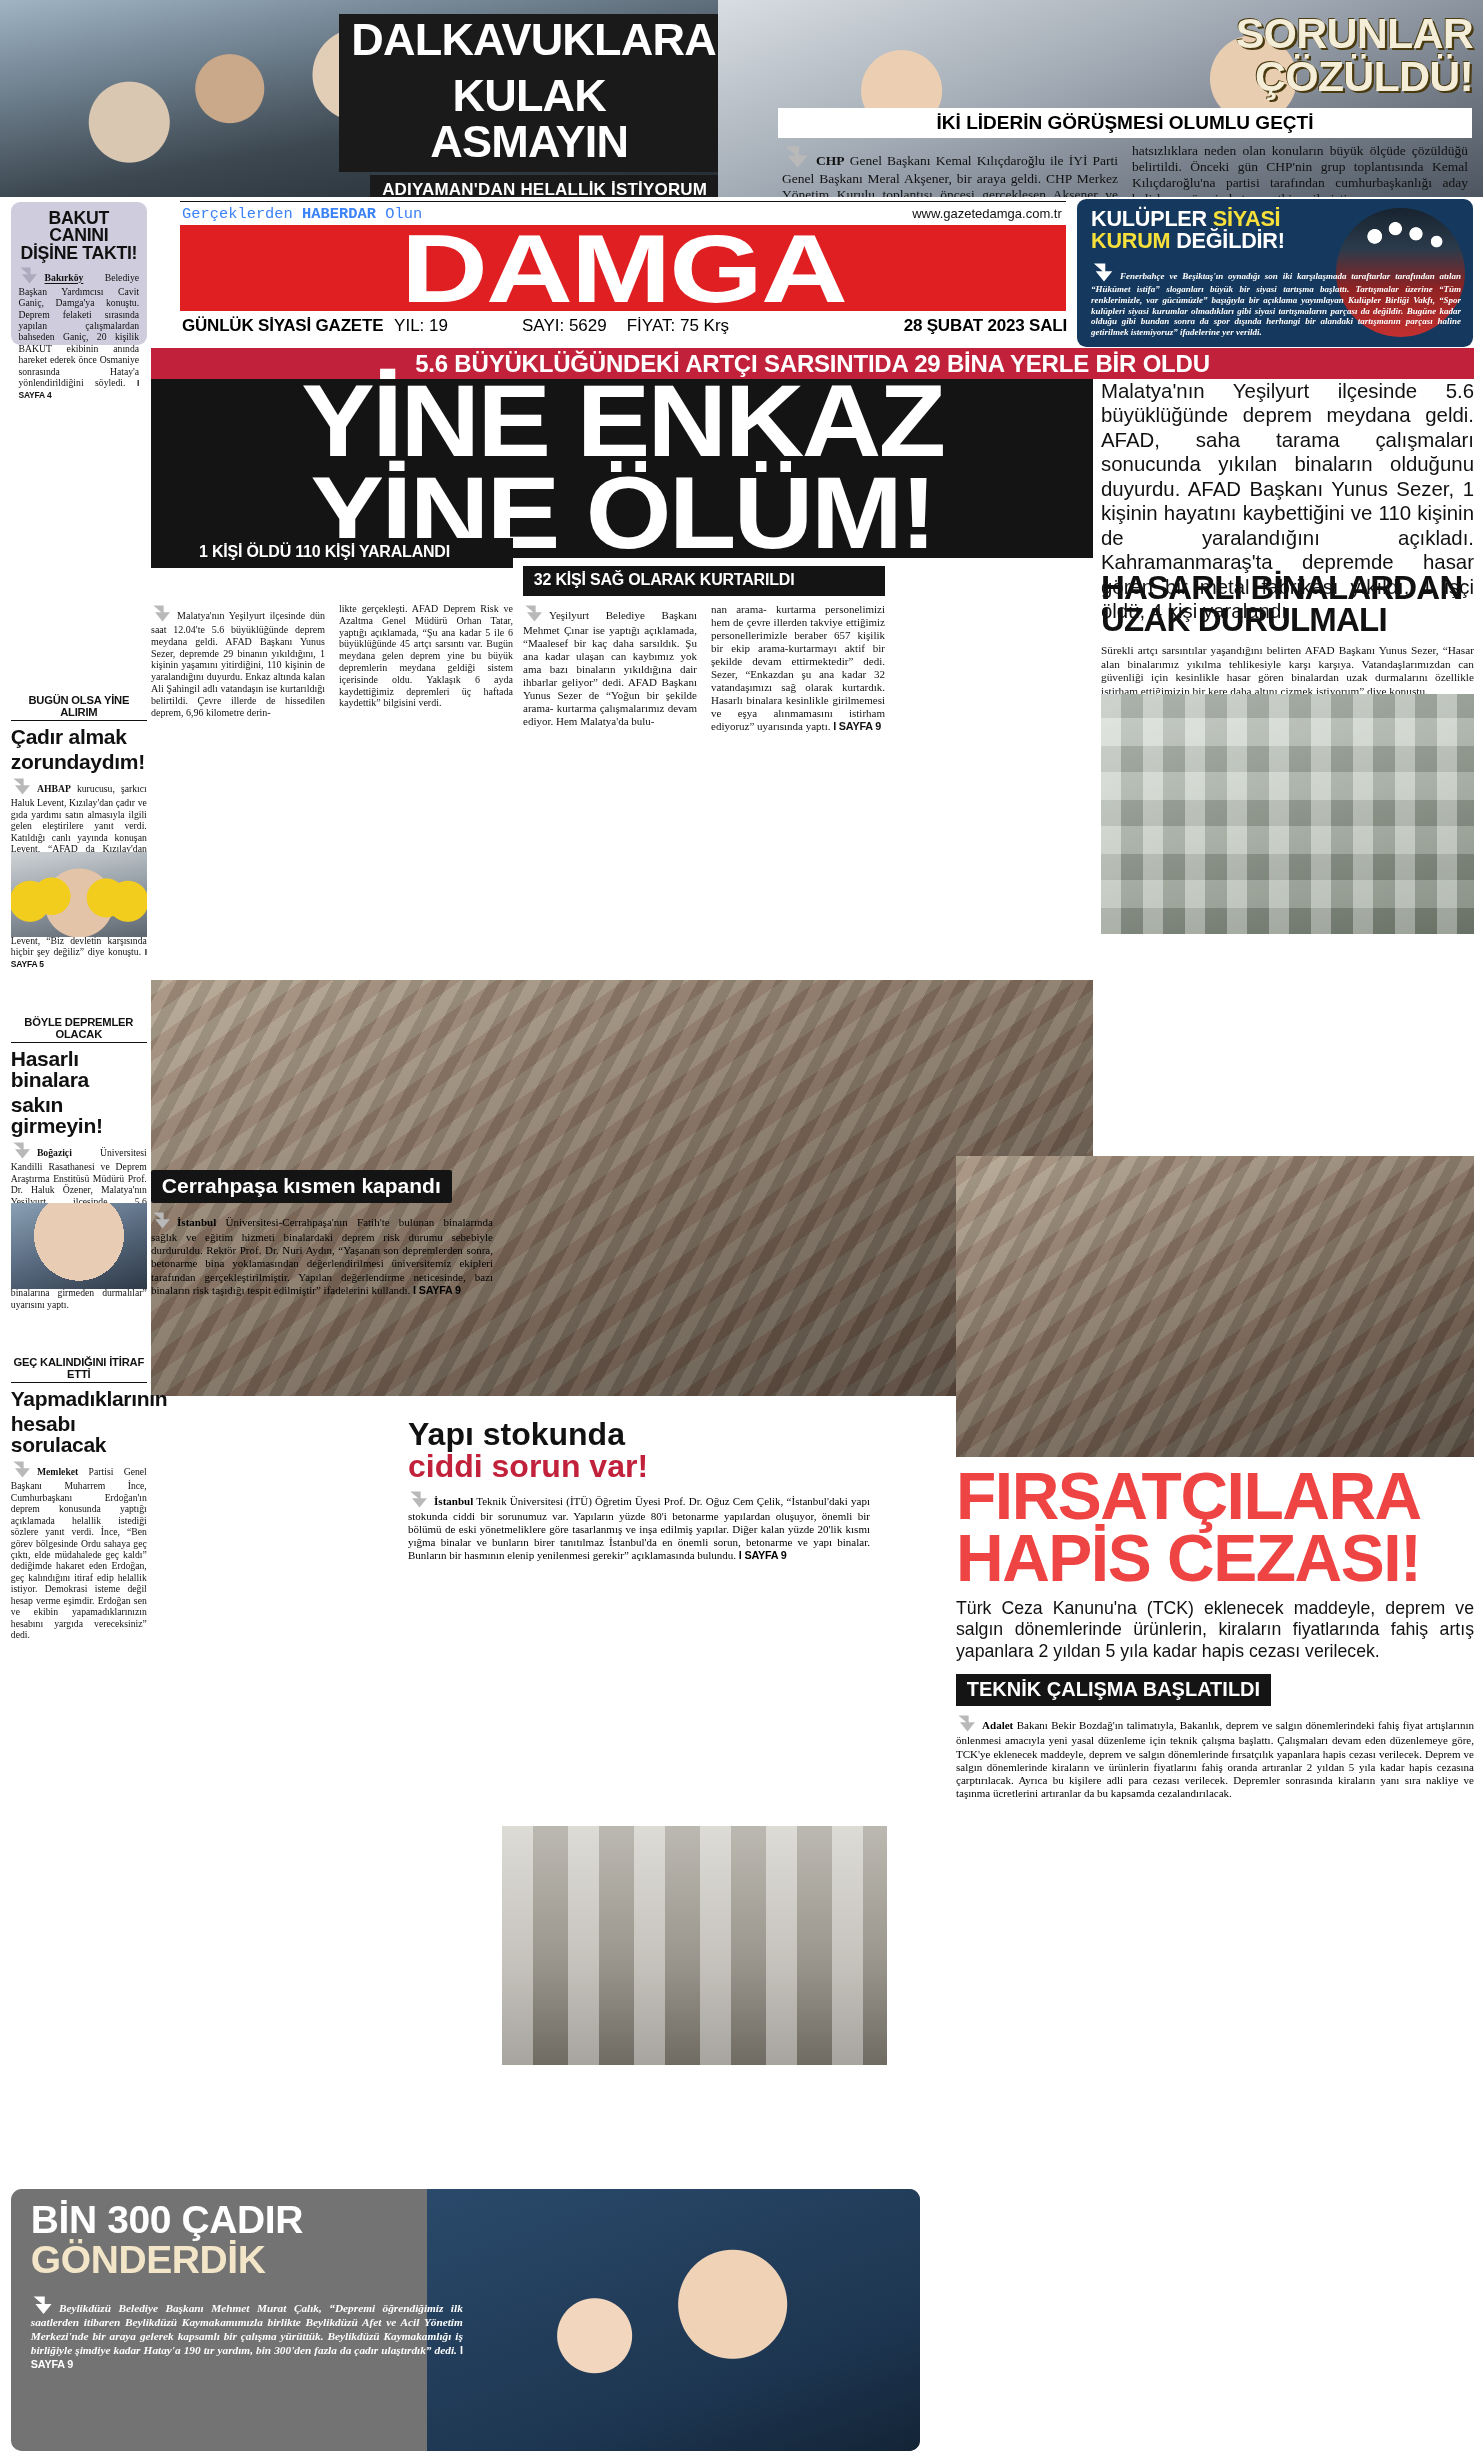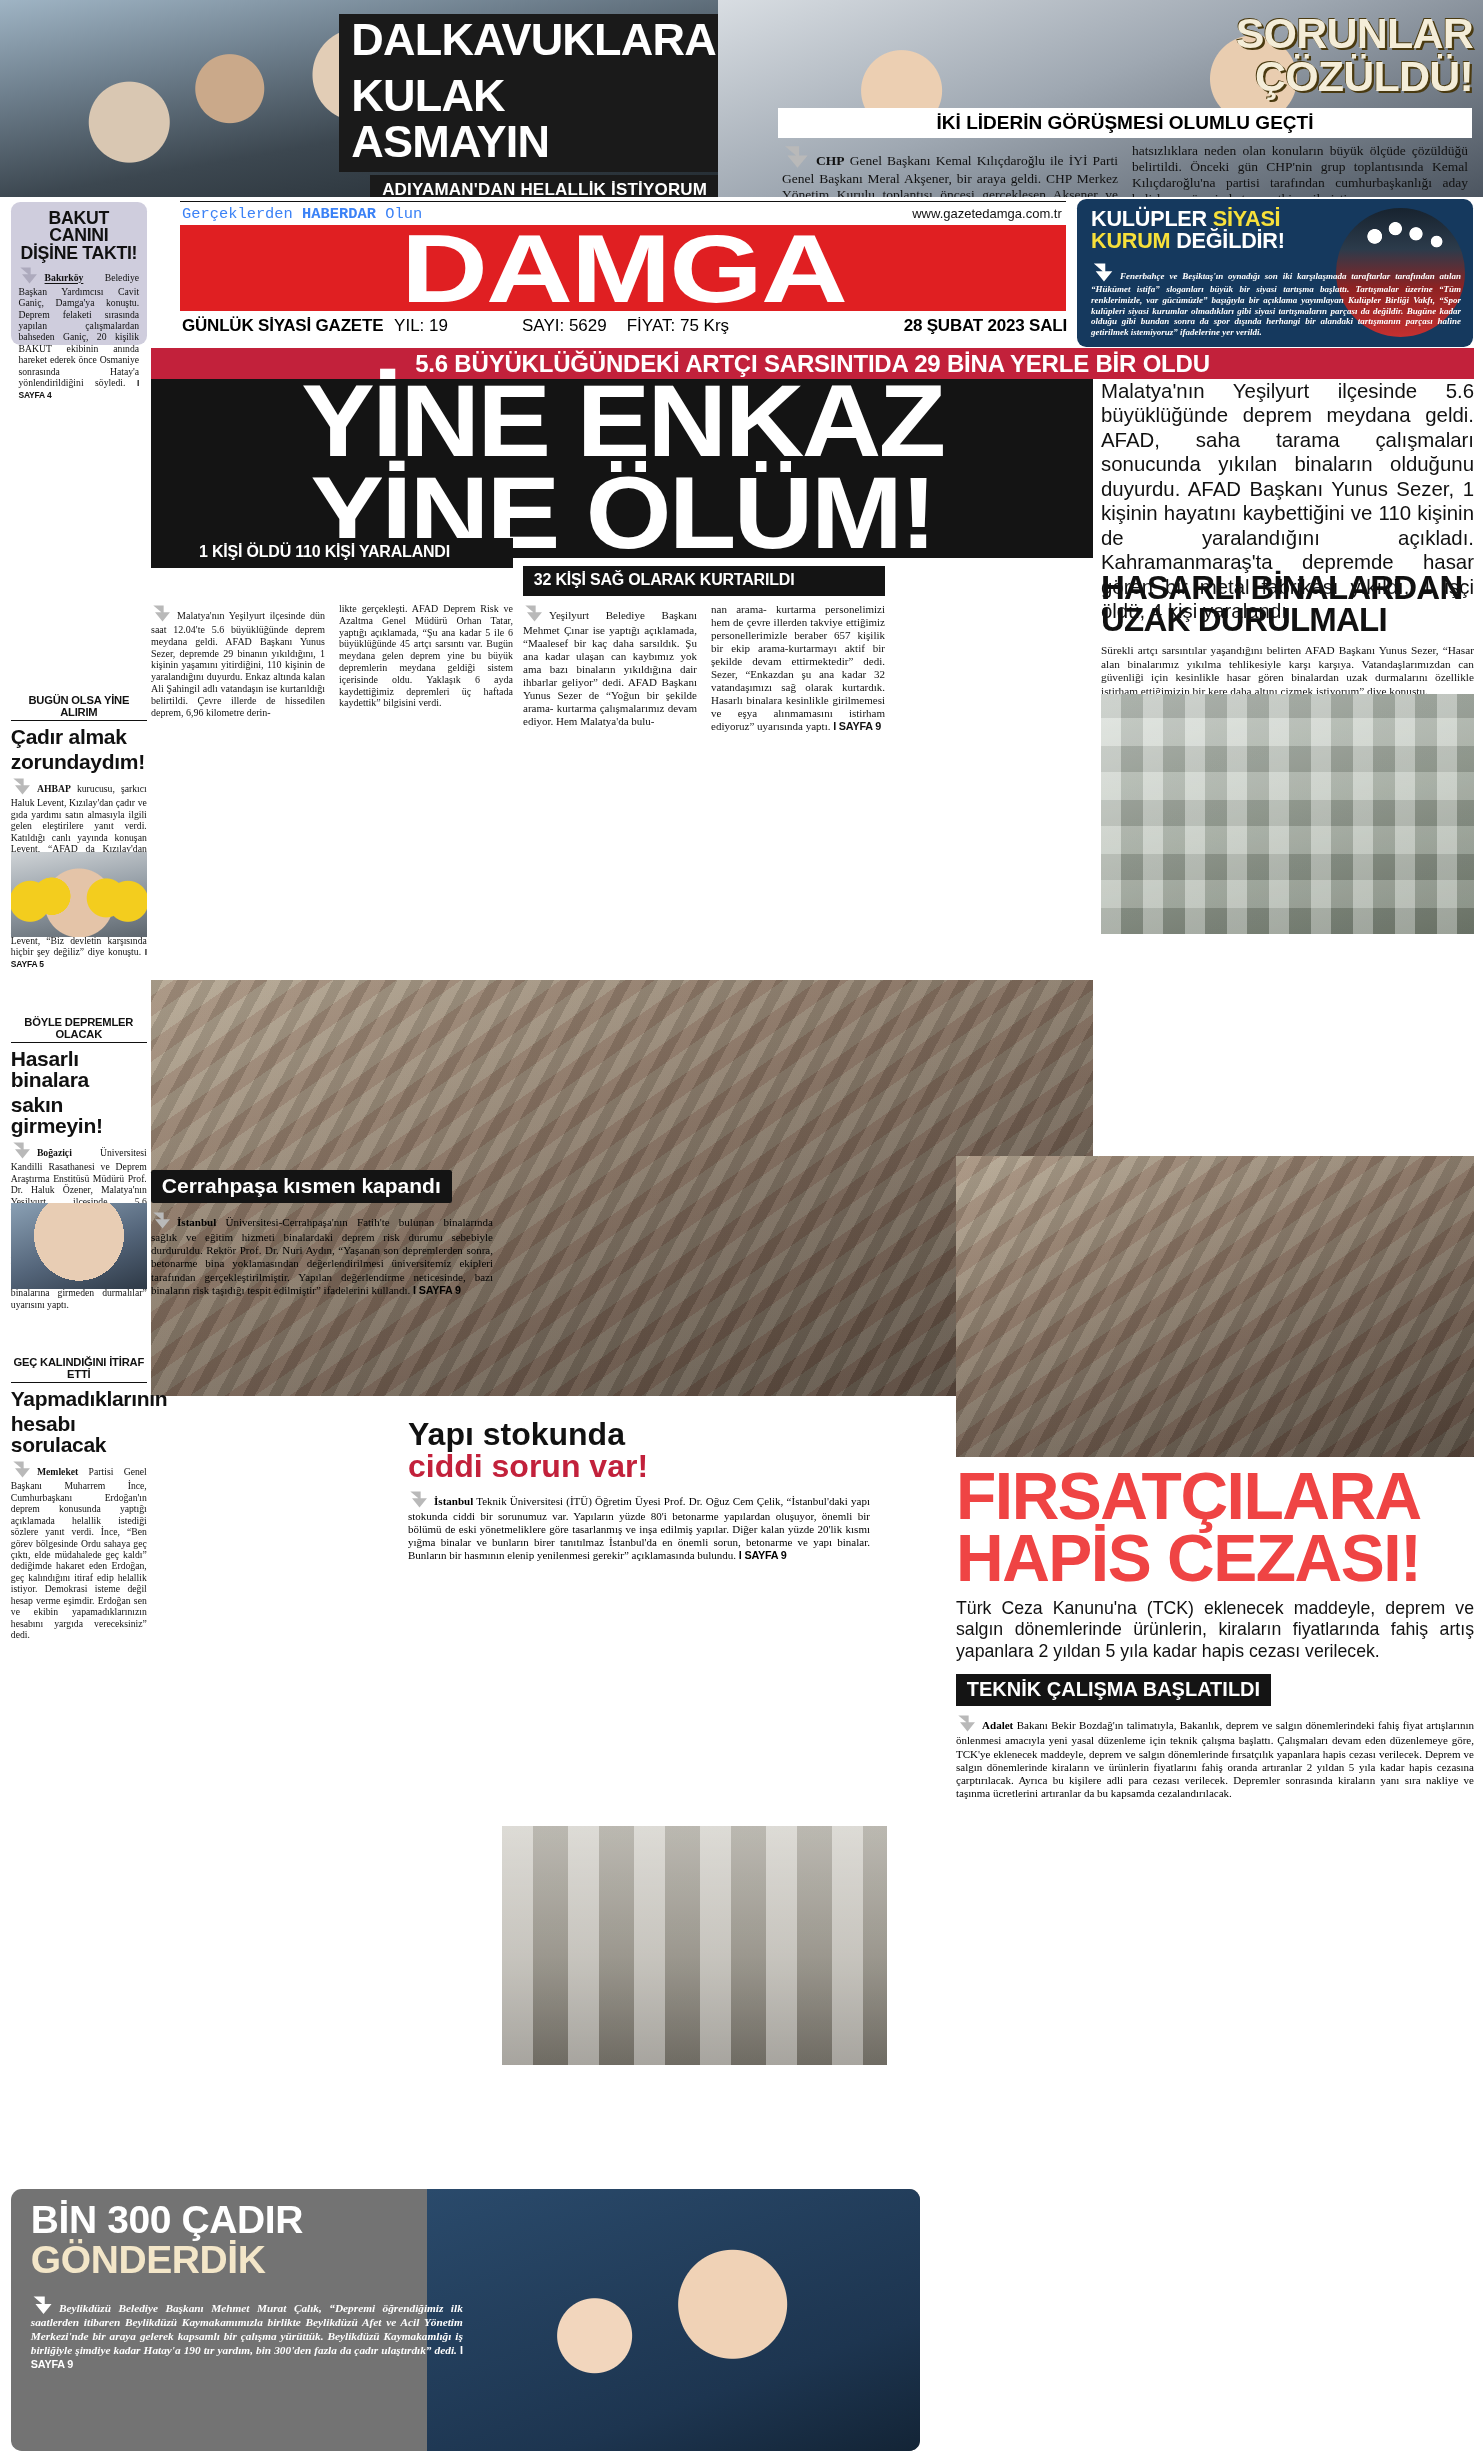--- a/index.html
+++ b/index.html
@@ -224,21 +224,21 @@
 <body>
 
 <div class="page">
 
   <div id="top-left-banner" class="abs">
     <div id="tl-photo" class="abs photo ph-crowd"></div>
     <div id="tl-headblock" class="abs">
       <div style="text-align:right;">
         <div class="tl-h">DALKAVUKLARA</div>
       </div>
-      <div style="text-align:left;">
+      <div style="text-align:center;">
         <div class="tl-h">KULAK ASMAYIN</div>
       </div>
       <div style="text-align:right;">
         <div class="tl-sub">ADIYAMAN'DAN HELALLİK İSTİYORUM</div>
       </div>
     </div>
   </div>
   <div id="tl-text" class="abs col2 bodytext">
     <p>
       <span class="arrow-ic">

